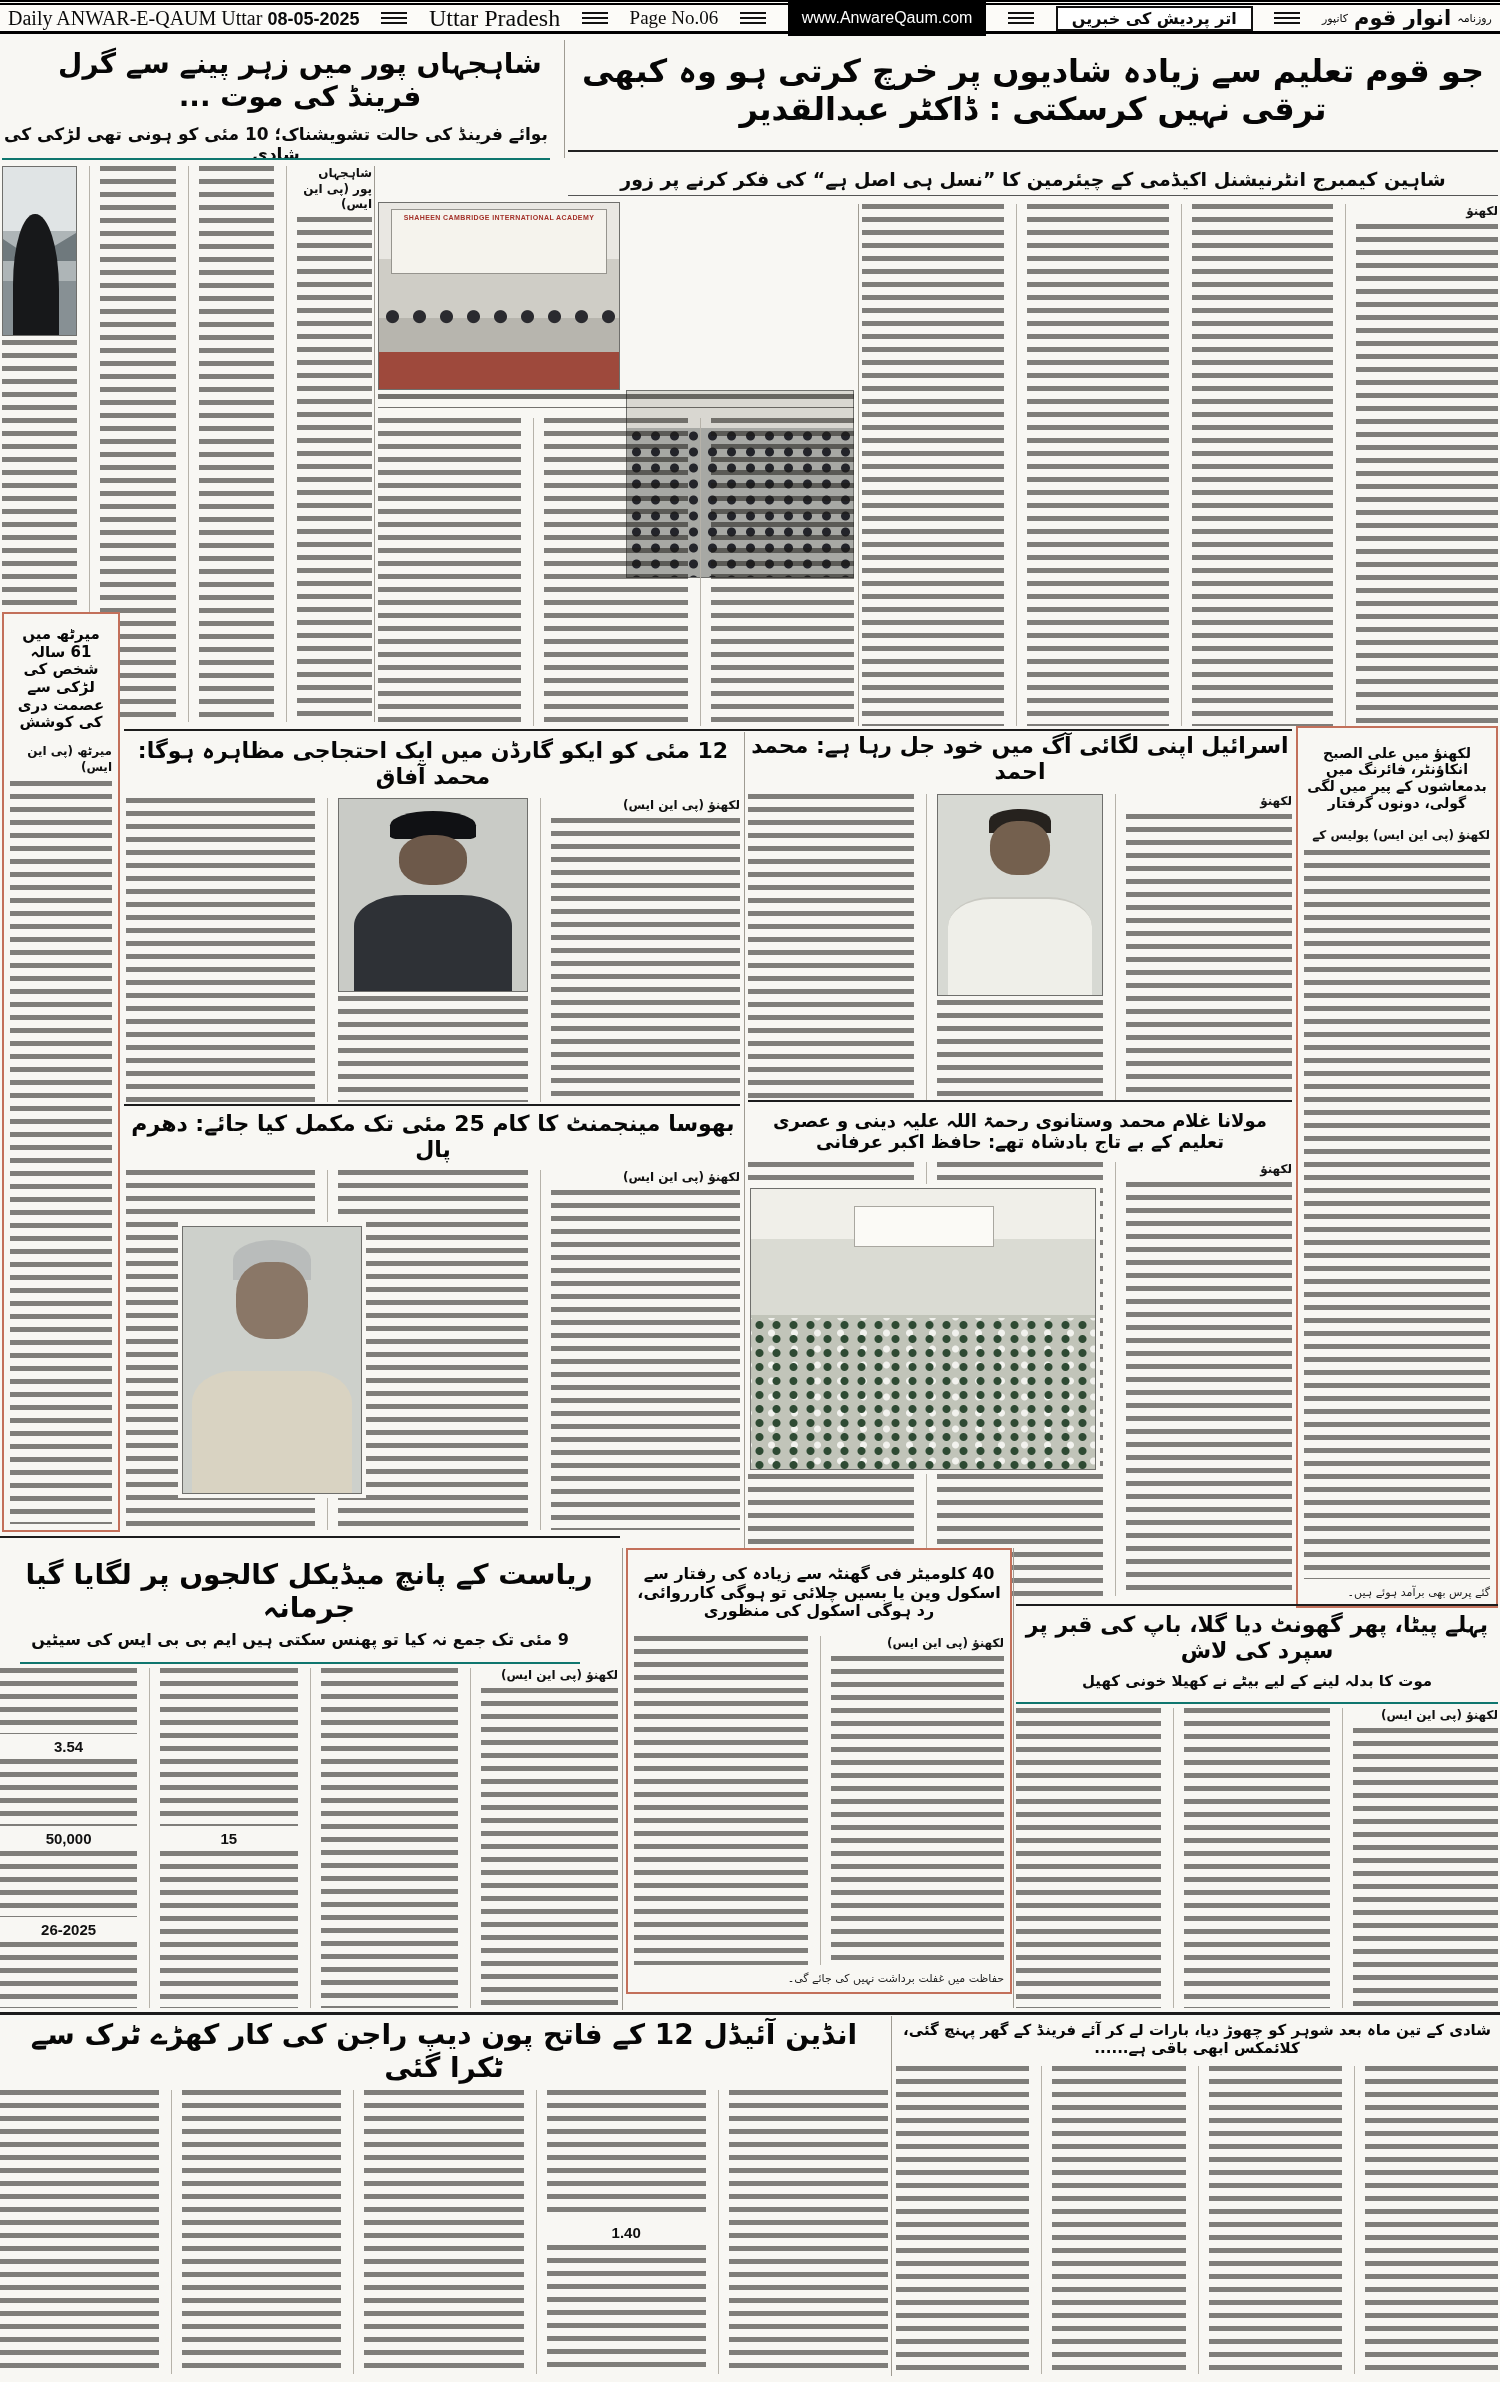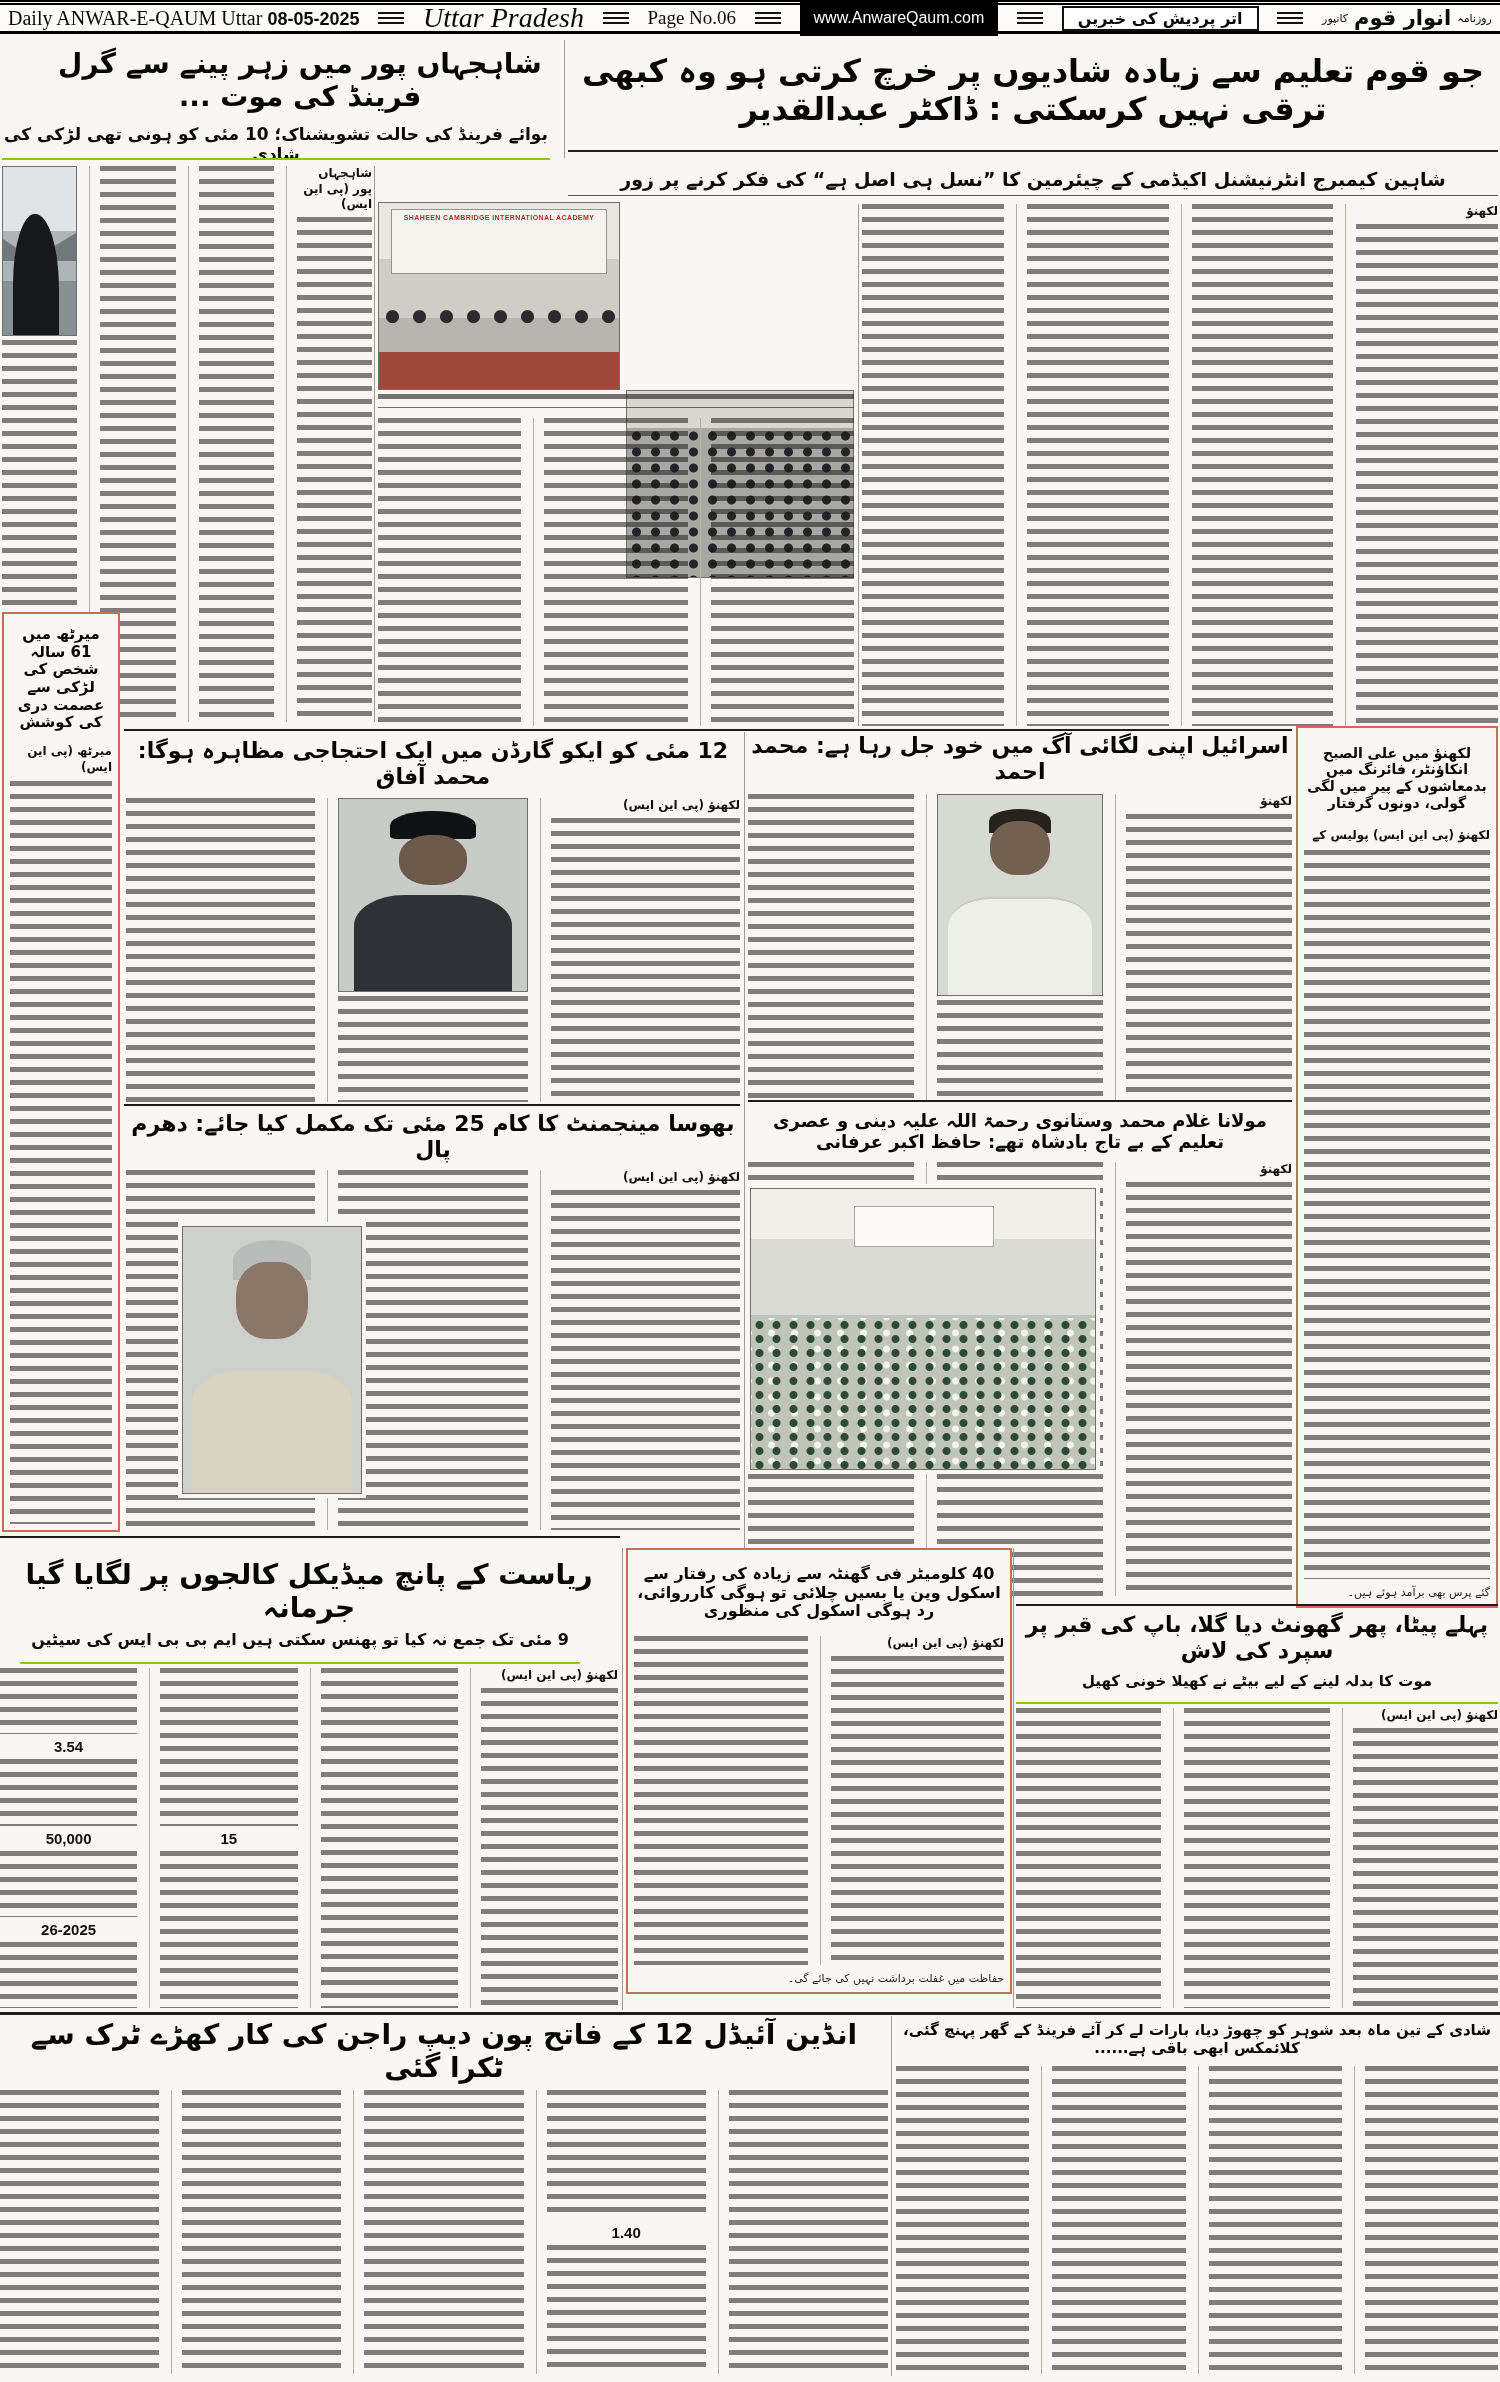--- a/index.html
+++ b/index.html
@@ -4,36 +4,36 @@
 <style>
   html,body{margin:0;padding:0;background:#e8e6e0;}
   .page{position:relative;width:1500px;height:2382px;background:#f8f7f3;margin:0 auto;
         font-family:"DejaVu Sans",sans-serif;color:#0b0b0b;overflow:hidden;}
   
   .masthead{position:absolute;left:0;top:0;width:1500px;height:34px;box-sizing:border-box;
     border-top:5px double #000;border-bottom:3px solid #000;background:#fcfbf8;
     display:flex;align-items:center;justify-content:space-between;padding:0 8px;}
   .mh-latin{font-family:"Liberation Serif",serif;font-size:20px;white-space:nowrap;}
   .mh-brand b{font-family:"Liberation Sans",sans-serif;font-size:18px;}
-  .mh-region{font-family:"Liberation Serif",serif;font-size:28px;font-style:italic;}
+  .mh-region{font-family:"Liberation Serif",serif;font-size:24px;}
   .mh-page{font-family:"Liberation Serif",serif;font-size:19px;}
   .mh-web{background:#000;color:#fff;font-family:"Liberation Sans",sans-serif;font-size:16px;
     padding:9px 14px;white-space:nowrap;}
   .mh-section{border:2px solid #111;background:#fff;font-weight:bold;font-size:16px;
     padding:1px 14px;direction:rtl;white-space:nowrap;}
   .mh-name{direction:rtl;display:flex;align-items:center;gap:6px;white-space:nowrap;}
   .mh-name .big{font-weight:bold;font-size:21px;}
   .mh-name .small{font-size:11px;}
   .sep{width:26px;height:13px;background:repeating-linear-gradient(to bottom,#111 0 2px,transparent 2px 5px);}
   
   .abs{position:absolute;box-sizing:border-box;}
   .hl{direction:rtl;text-align:center;font-weight:bold;color:#060606;line-height:1.18;
       display:flex;align-items:center;justify-content:center;overflow:hidden;}
   .sub{direction:rtl;text-align:center;font-weight:bold;overflow:hidden;}
-  .underline{border-bottom:2px solid #84cc16;}
+  .underline{border-bottom:2px solid #0f766e;}
   .topline{border-top:2px solid #222;}
   .cols{display:flex;direction:rtl;gap:12px;}
   .col{flex:1;display:flex;flex-direction:column;gap:4px;border-left:1px solid #b6b2a9;
        padding-left:10px;min-width:0;}
   .col:last-child{border-left:none;padding-left:0;}
   .tx{flex:1;background-image:repeating-linear-gradient(to bottom,rgba(28,26,22,.55) 0 5px,transparent 5px 13px);}
   .txline{height:14px;background-image:repeating-linear-gradient(to bottom,rgba(28,26,22,.6) 0 5px,transparent 5px 13px);}
   .dateline{direction:rtl;font-size:12px;font-weight:bold;color:#111;line-height:1.3;}
   .closing{direction:rtl;font-size:11px;color:#222;line-height:1.4;}
   .fig{direction:ltr;font-family:"Liberation Sans",sans-serif;font-weight:bold;font-size:15px;

